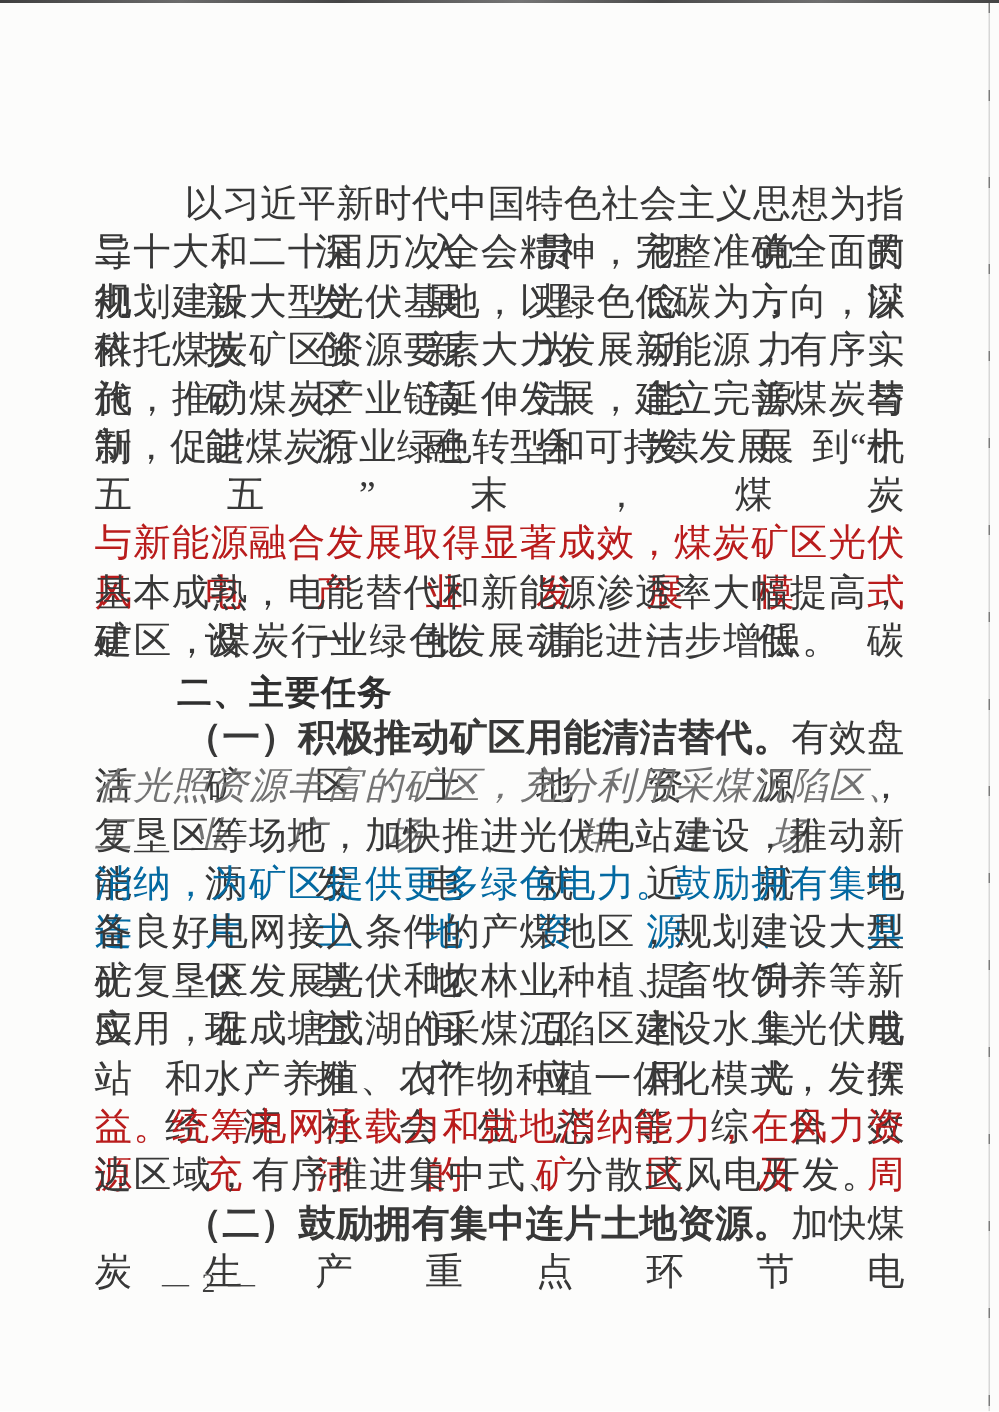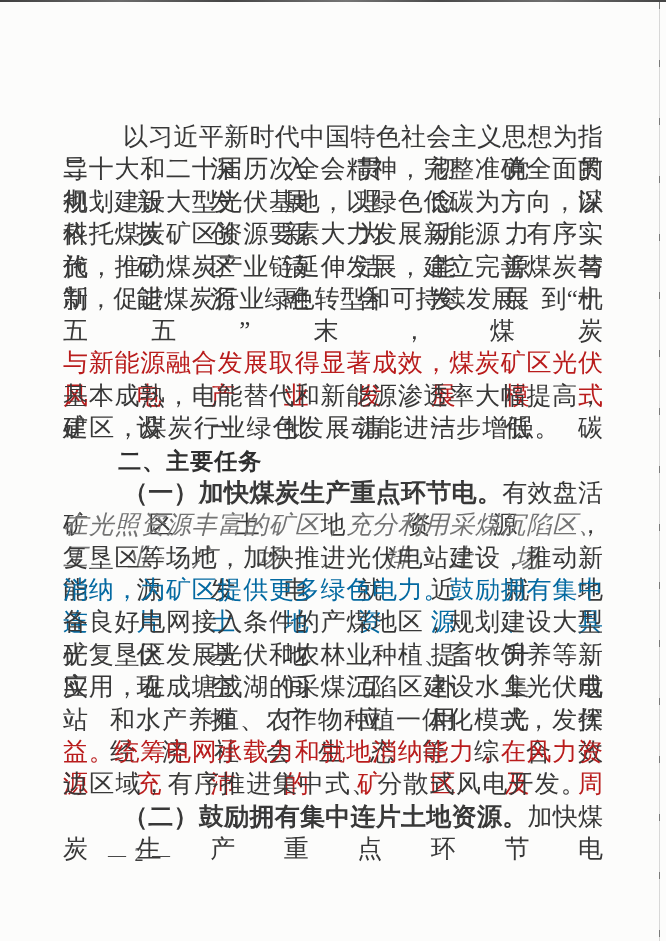--- a/index.html
+++ b/index.html
@@ -86,21 +86,21 @@
       <div class="line justify indent" style="color: rgb(56, 56, 56);"><span>以习近平新时代中国特色社会主义思想为指导，深入贯彻党的</span></div>
       <div class="line justify" style="color: rgb(56, 56, 56);"><span>二十大和二十届历次全会精神，完整准确全面贯彻新发展理念，深</span></div>
       <div class="line justify" style="color: rgb(56, 56, 56);"><span>规划建设大型光伏基地，以绿色低碳为方向，以科技创新为动力，</span></div>
       <div class="line justify" style="color: rgb(56, 56, 56);"><span>依托煤炭矿区资源要素大力发展新能源，有序实施矿区清洁能源替</span></div>
       <div class="line justify" style="color: rgb(56, 56, 56);"><span>代，推动煤炭产业链延伸发展，建立完善煤炭与新能源融合发展机</span></div>
       <div class="line justify" style="color: rgb(56, 56, 56);"><span>制，促进煤炭行业绿色转型和可持续发展。到“十五五”末，煤炭</span></div>
       <div class="line justify" style="color: #b91c1c; margin-top: 32px;"><span>与新能源融合发展取得显著成效，煤炭矿区光伏风电产业发展模式</span></div>
       <div class="line justify" style="color: rgb(56, 56, 56); font-family: Liberation Serif, serif;"><span>基本成熟，电能替代和新能源渗透率大幅提高，建设一批清洁低碳</span></div>
       <div class="line loose" style="color: rgb(56, 56, 56);"><span>矿区，煤炭行业绿色发展动能进一步增强。</span></div>
       <div class="line indent heading"><span class="seg-bold">二、主要任务</span></div>
-      <div class="line justify indent" style="color: rgb(56, 56, 56);"><span class="seg-bold">（一）加快煤炭生产重点环节电。</span><span>有效盘活矿区土地资源，</span></div>
+      <div class="line justify indent" style="color: rgb(56, 56, 56);"><span class="seg-bold">（一）积极推动矿区用能清洁替代。</span><span>有效盘活矿区土地资源，</span></div>
       <div class="line justify" style="color: #737373; font-style: italic;"><span>在光照资源丰富的矿区，充分利用采煤沉陷区、工业广场、排土场、</span></div>
       <div class="line justify" style="color: rgb(56, 56, 56);"><span>复垦区等场地，加快推进光伏电站建设，推动新能源发电就近就地</span></div>
       <div class="line justify" style="color: #0369a1;"><span>消纳，为矿区提供更多绿色电力。鼓励拥有集中连片土地资源、具</span></div>
       <div class="line justify" style="color: rgb(56, 56, 56);"><span>备良好电网接入条件的产煤地区，规划建设大型光伏基地，提升新</span></div>
       <div class="line justify" style="color: rgb(56, 56, 56);"><span>矿复垦区发展光伏和农林业种植、畜牧饲养等，实现空间互补集成</span></div>
       <div class="line justify" style="color: rgb(56, 56, 56);"><span>应用，在成塘成湖的采煤沉陷区建设水上光伏电站，推广应用光伏</span></div>
       <div class="line justify" style="color: rgb(56, 56, 56); margin-left: 47px;"><span>和水产养殖、农作物种植一体化模式，发挥经济社会生态等综合效</span></div>
       <div class="line justify" style="color: #b91c1c;"><span>益。统筹电网承载力和就地消纳能力，在风力资源充沛的矿区及周</span></div>
       <div class="line loose" style="color: rgb(56, 56, 56);"><span>边区域，有序推进集中式、分散式风电开发。</span></div>
       <div class="line justify indent" style="color: rgb(56, 56, 56);"><span class="seg-bold">（二）鼓励拥有集中连片土地资源。</span><span>加快煤炭生产重点环节电</span></div>

